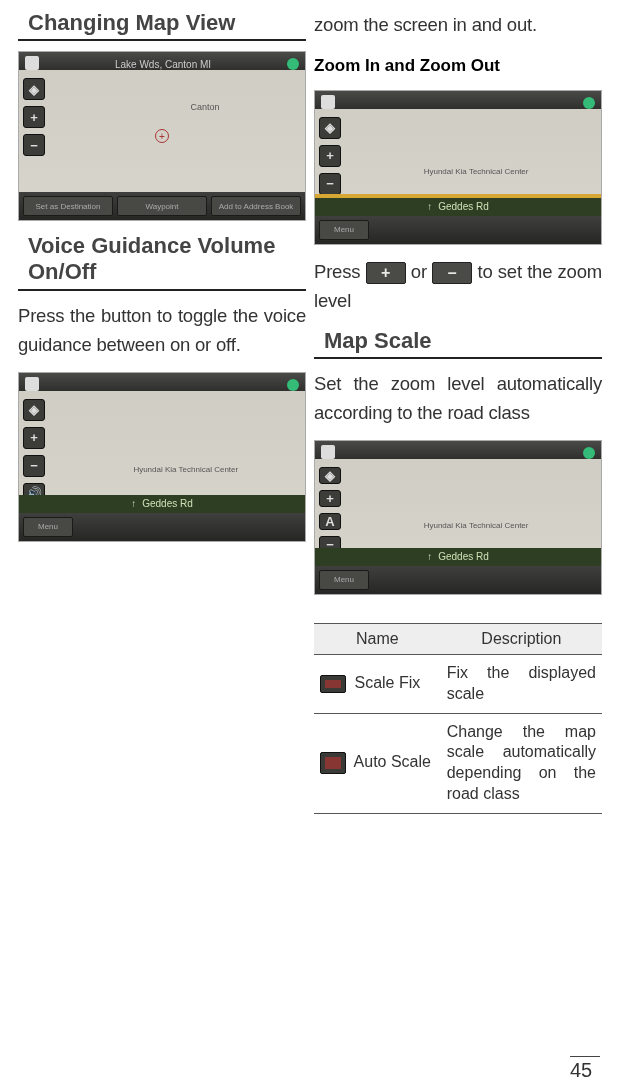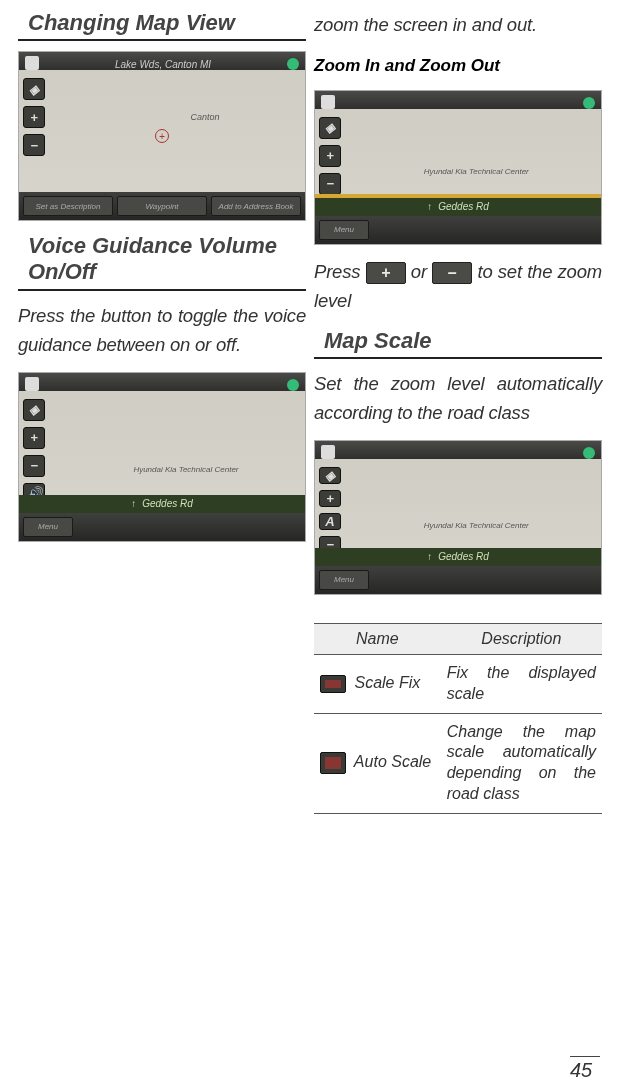--- a/index.html
+++ b/index.html
@@ -5,21 +5,20 @@
 
 * { box-sizing: border-box; margin: 0; padding: 0; }
 html, body { width: 620px; height: 1090px; font-family: Arial, Helvetica, sans-serif; color: #333; }
 
 .page {
   display: flex;
   padding: 10px 18px 0 18px;
   gap: 8px;
   position: relative;
   height: 100%;
-  font-style: italic;
 }
 .col { flex: 1 1 0; display: flex; flex-direction: column; }
 
 h2.section-head {
   font-size: 22px;
   font-weight: bold;
   color: #444;
   border-bottom: 2px solid #222;
   padding: 0 0 3px 10px;
   margin-bottom: 10px;
@@ -171,23 +170,23 @@
         <span class="home"></span>
         <span class="label">Lake Wds, Canton MI</span>
         <span class="gps"></span>
       </div>
       <div class="side-icons">
         <span class="ic">◈</span>
         <span class="ic">+</span>
         <span class="ic">−</span>
       </div>
       <span class="pin">+</span>
-      <span style="position:absolute;left:60%;top:30%;font-size:9px;color:#555;margin-top:10px;">Canton</span>
+      <span style="position:absolute;left:60%;top:30%;font-size:9px;color:#555;">Canton</span>
       <div class="botbar">
-        <span class="botbtn">Set as Description</span>
+        <span class="botbtn">Set as Destination</span>
         <span class="botbtn">Waypoint</span>
         <span class="botbtn">Add to Address Book</span>
       </div>
     </div>
 
 
     <h2 class="section-head" style="line-height:1.2;">Voice Guidance Volume On/Off</h2>
 
     <p class="body-text">Press the button to toggle the voice guidance between on or off.</p>
 

